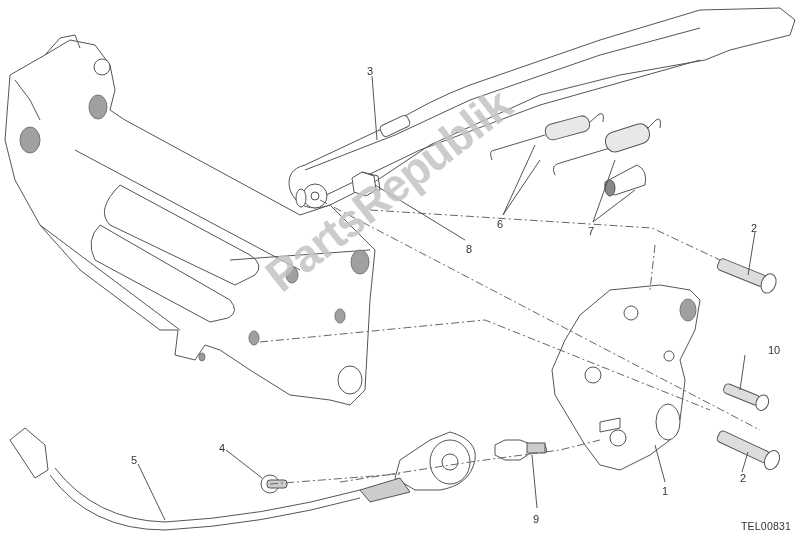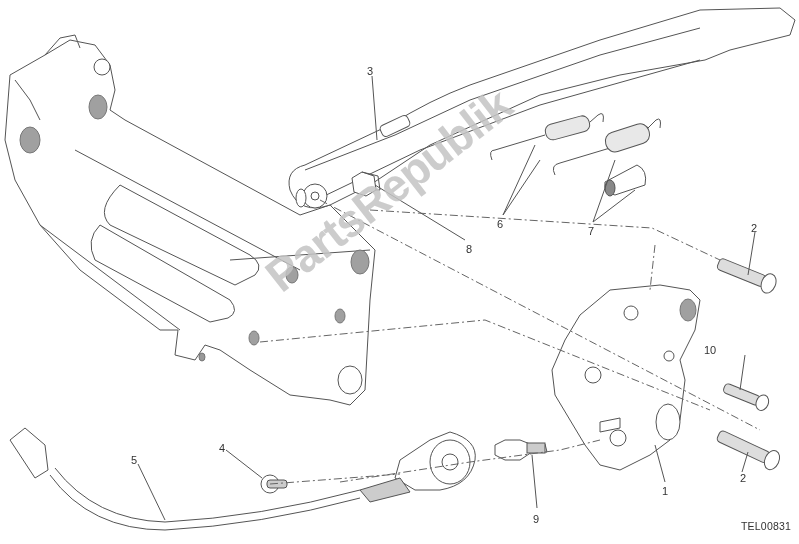--- a/index.html
+++ b/index.html
@@ -129,20 +129,20 @@
   </g>
 </svg>
 
 <div class="watermark">PartsRepublik</div>
 
 <span class="callout" style="left:367px;top:66px;">3</span>
 <span class="callout" style="left:497px;top:219px;">6</span>
 <span class="callout" style="left:588px;top:226px;">7</span>
 <span class="callout" style="left:466px;top:244px;">8</span>
 <span class="callout" style="left:751px;top:223px;">2</span>
-<span class="callout" style="left:704px;top:345px;">10</span>
+<span class="callout" style="left:768px;top:345px;">10</span>
 <span class="callout" style="left:740px;top:473px;">2</span>
 <span class="callout" style="left:662px;top:486px;">1</span>
 <span class="callout" style="left:533px;top:514px;">9</span>
 <span class="callout" style="left:219px;top:443px;">4</span>
 <span class="callout" style="left:131px;top:455px;">5</span>
 
 <span class="code" style="left:741px;top:520px;">TEL00831</span>
 
 </body></html>

